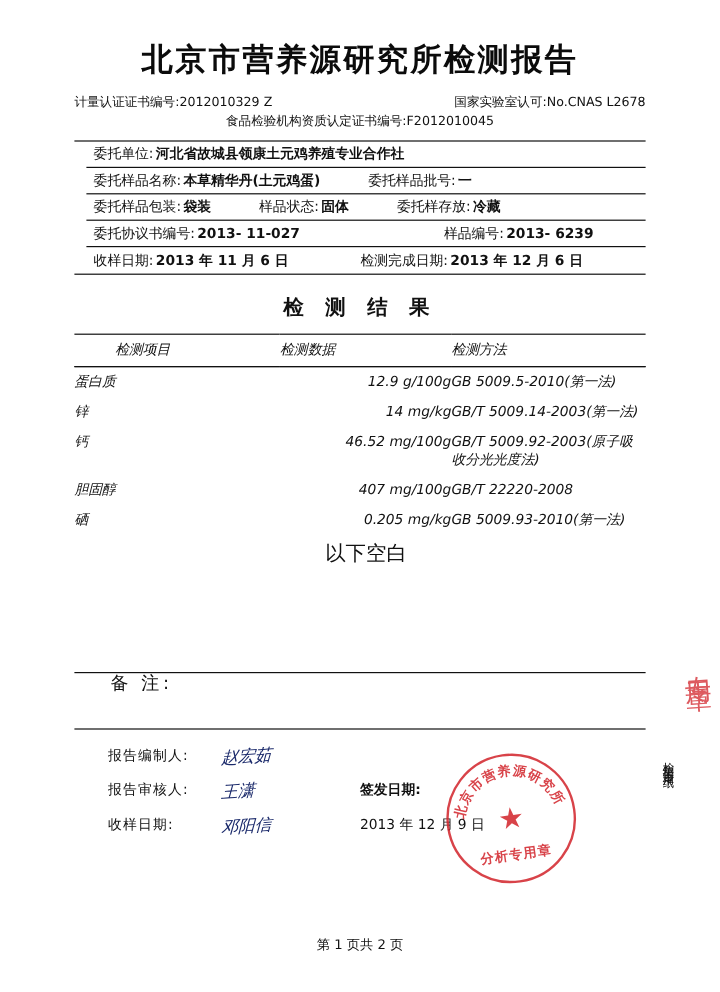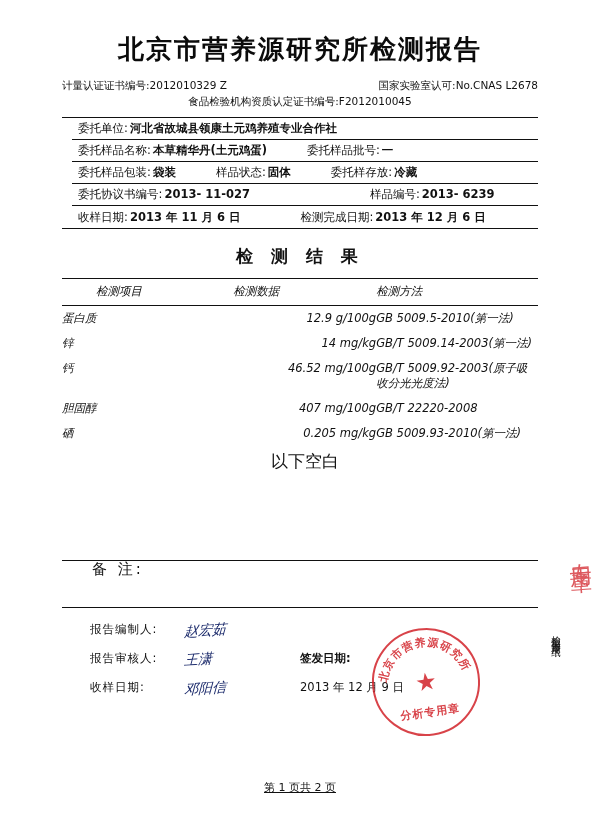--- a/index.html
+++ b/index.html
@@ -253,21 +253,20 @@
     letter-spacing: 4px;
   }
 
   .page-footer {
     position: absolute;
     left: 0;
     right: 0;
     top: 780px;
     text-align: center;
     font-size: 11px;
-    text-decoration: underline;
   }
 </style>
 </head>
 <body>
 
 <div class="page">
 
   <div class="doc-title">北京市营养源研究所检测报告</div>
 
   <div class="cert-lines">

